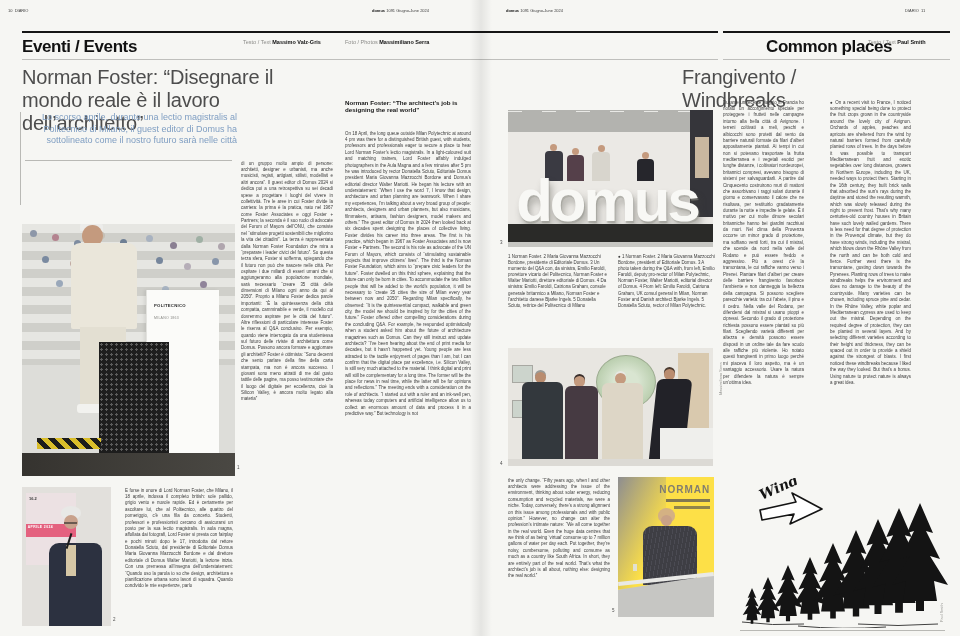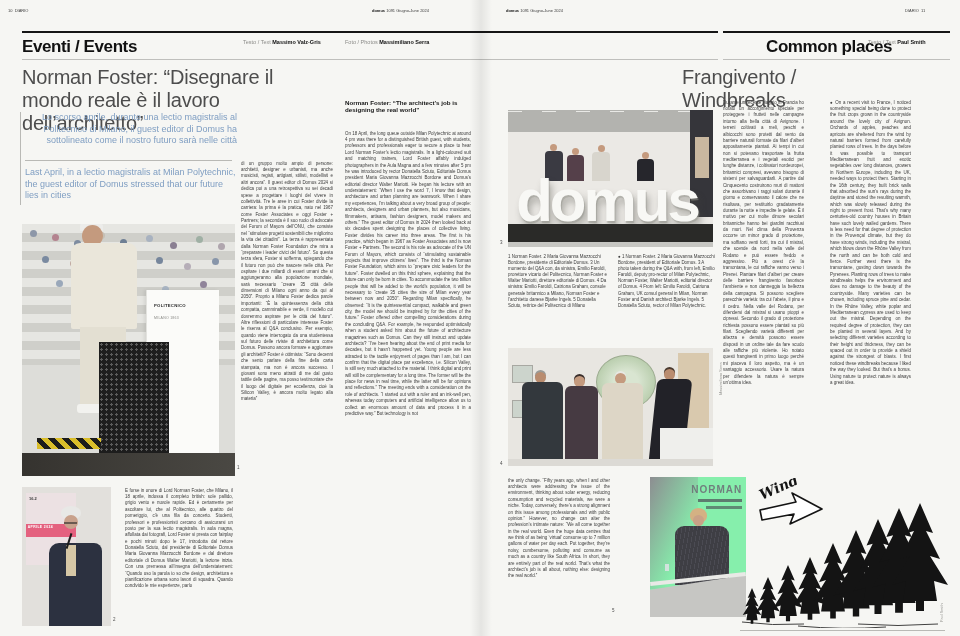--- a/index.html
+++ b/index.html
@@ -120,21 +120,20 @@
   <div class="credit" style="left:345px;top:39px;width:115px;height:9px;">
     <div class="mi"><span>Foto / Photos </span><b>Massimiliano Serra</b></div>
   </div>
   <div class="rule-thin" style="left:22px;top:59px;width:696px;opacity:.6;"></div>
 
   <div class="headline" style="left:22px;top:66px;width:270px;">Norman Foster: “Disegnare il mondo reale è il lavoro dell’architetto”</div>
 
   <div class="rule-hair" style="left:20px;top:112px;width:1px;height:93px;"></div>
   <div class="stand" style="left:25px;top:112px;width:212px;text-align:right;">Lo scorso aprile, durante una lectio magistralis al Politecnico di Milano, il guest editor di Domus ha sottolineato come il nostro futuro sarà nelle città</div>
   <div class="rule-hair" style="left:25px;top:160px;width:207px;height:1px;"></div>
-  <div class="stand" style="left:25px;top:167px;width:212px;">Last April, in a lectio magistralis at Milan Polytechnic, the guest editor of Domus stressed that our future lies in cities</div>
 
   <div class="ph" style="left:22px;top:224px;width:213px;height:252px;">
     <div class="crowd"></div>
     <div class="crowd-dot"></div>
     <div class="podium">
       <div class="podium-t1">
           <div class="mi">POLITECNICO</div>
         </div>
       <div class="podium-t2">
           <div class="mi">MILANO 1863</div>
@@ -249,21 +248,21 @@
     <div class="floor4"></div>
   </div>
   <div class="num" style="left:500px;top:461px;">
       <div class="mi">4</div>
     </div>
 
   <div class="micro" style="left:508px;top:477px;width:102px;height:156px;">
     <div class="mi">the only change. “Fifty years ago, when I and other architects were addressing the issue of the environment, thinking about solar energy, reducing consumption and recycled materials, we were a niche. Today, conversely, there’s a strong alignment on this issue among professionals and with public opinion.” However, no change can alter the profession’s intimate nature: “We all come together in the real world. Even the huge data centres that we think of as being ‘virtual’ consume up to 7 million gallons of water per day each. Put together, they’re noisy, cumbersome, polluting and consume as much as a country like South Africa. In short, they are entirely part of the real world. That’s what the architect’s job is all about, nothing else: designing the real world.”</div>
   </div>
 
-  <div class="ph" style="left:618px;top:477px;width:96px;height:140px;background:#86efac;margin-left:32px;">
+  <div class="ph" style="left:618px;top:477px;width:96px;height:140px;background:#fde047;">
     <div class="wall5"></div>
     <div class="scr5">NORMAN</div>
     <div class="scr5b"></div>
     <div class="scr5c"></div>
     <div class="mic5"></div>
     <div class="w5-hair"></div>
     <div class="w5-face"></div>
     <div class="w5-body"></div>
     <div class="glass5"></div>
     <div class="lect5"></div>

